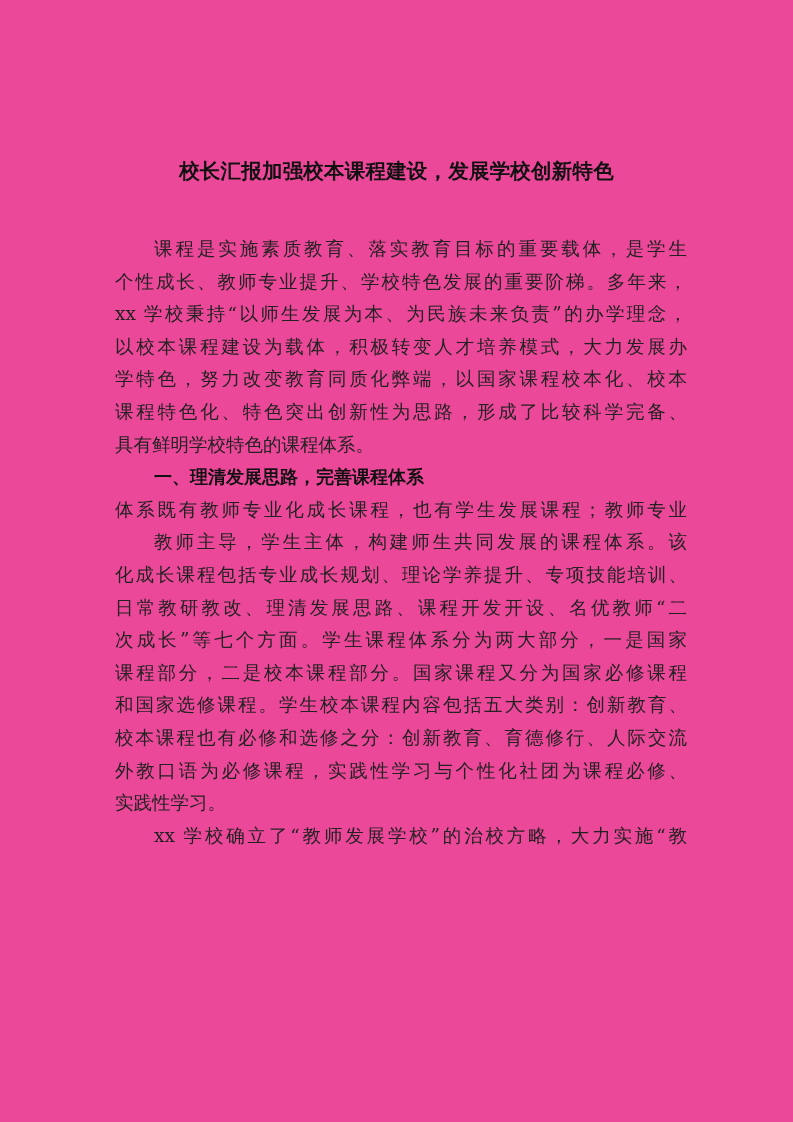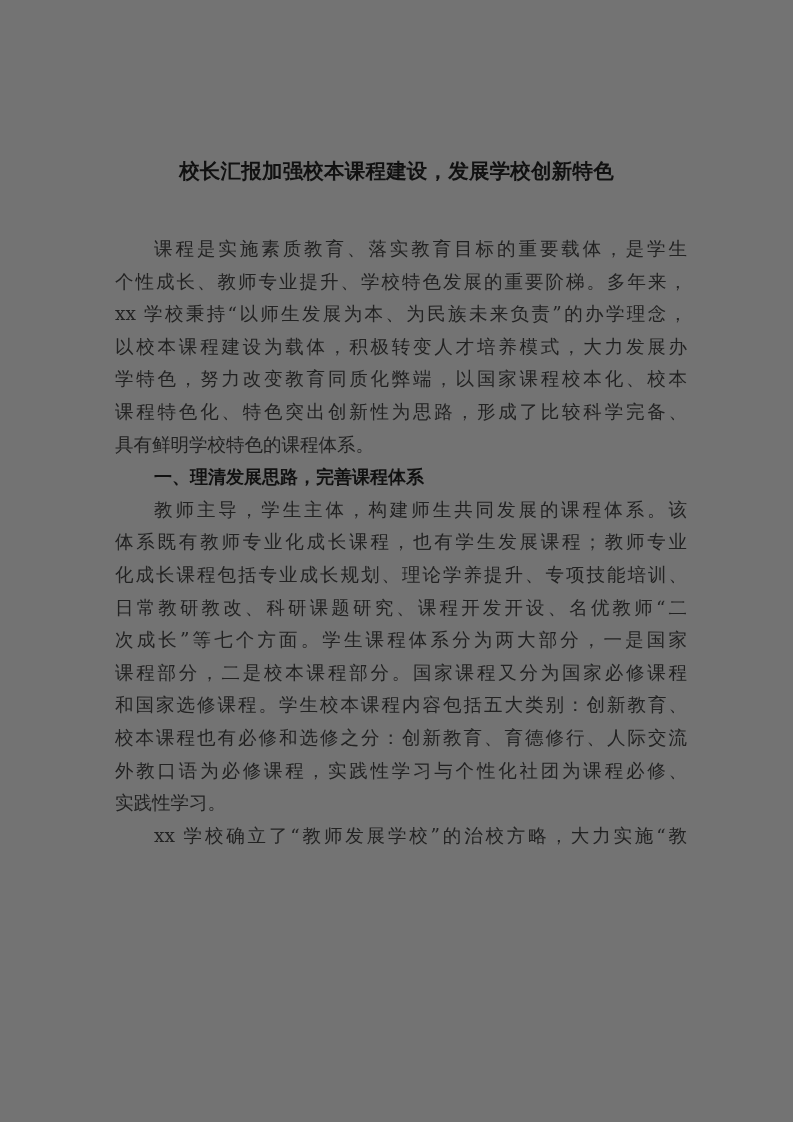--- a/index.html
+++ b/index.html
@@ -1,17 +1,17 @@
 <!DOCTYPE html>
 <html><head>
 <meta charset="utf-8">
 <style>
   html, body { margin: 0; padding: 0; background: #ffffff; }
   body { width: 793px; height: 1122px; position: relative; overflow: hidden; }
-  .page { position: absolute; left: 0; top: 0; width: 793px; height: 1122px; background: #737373; }
+  .page { position: absolute; left: 0; top: 0; width: 793px; height: 1122px; background: #ec4899; }
   .title {
     position: absolute; left: 0; top: 157px; width: 793px; text-align: center;
     font-family: "DejaVu Sans", sans-serif; font-weight: bold; font-size: 20.5px;
     color: #111; letter-spacing: 0.2px;
   }
   .body {
     position: absolute; left: 107px; top: 233px; width: 580px;
     font-family: "DejaVu Serif", serif; font-size: 18.5px; color: #222;
     line-height: 32.6px;
   }
@@ -34,24 +34,24 @@
       <span class="line">xx 学校秉持“以师生发展为本、为民族未来负责”的办学理念，</span>
       <span class="line">以校本课程建设为载体，积极转变人才培养模式，大力发展办</span>
       <span class="line">学特色，努力改变教育同质化弊端，以国家课程校本化、校本</span>
       <span class="line">课程特色化、特色突出创新性为思路，形成了比较科学完备、</span>
       <span class="line last">具有鲜明学校特色的课程体系。</span>
     </div>
 
     <span class="line indent heading">一、理清发展思路，完善课程体系</span>
 
     <div>
+      <span class="line">体系既有教师专业化成长课程，也有学生发展课程；教师专业</span>
       <span class="line indent">教师主导，学生主体，构建师生共同发展的课程体系。该</span>
-      <span class="line">体系既有教师专业化成长课程，也有学生发展课程；教师专业</span>
       <span class="line">化成长课程包括专业成长规划、理论学养提升、专项技能培训、</span>
-      <span class="line">日常教研教改、科研课题研究、课程开发开设、名优教师“二</span>
+      <span class="line">日常教研教改、理清发展思路、课程开发开设、名优教师“二</span>
       <span class="line">次成长”等七个方面。学生课程体系分为两大部分，一是国家</span>
       <span class="line">课程部分，二是校本课程部分。国家课程又分为国家必修课程</span>
       <span class="line">和国家选修课程。学生校本课程内容包括五大类别：创新教育、</span>
       <span class="line">校本课程也有必修和选修之分：创新教育、育德修行、人际交流</span>
       <span class="line">外教口语为必修课程，实践性学习与个性化社团为课程必修、</span>
       <span class="line last">实践性学习。</span>
     </div>
 
 
     <div>

